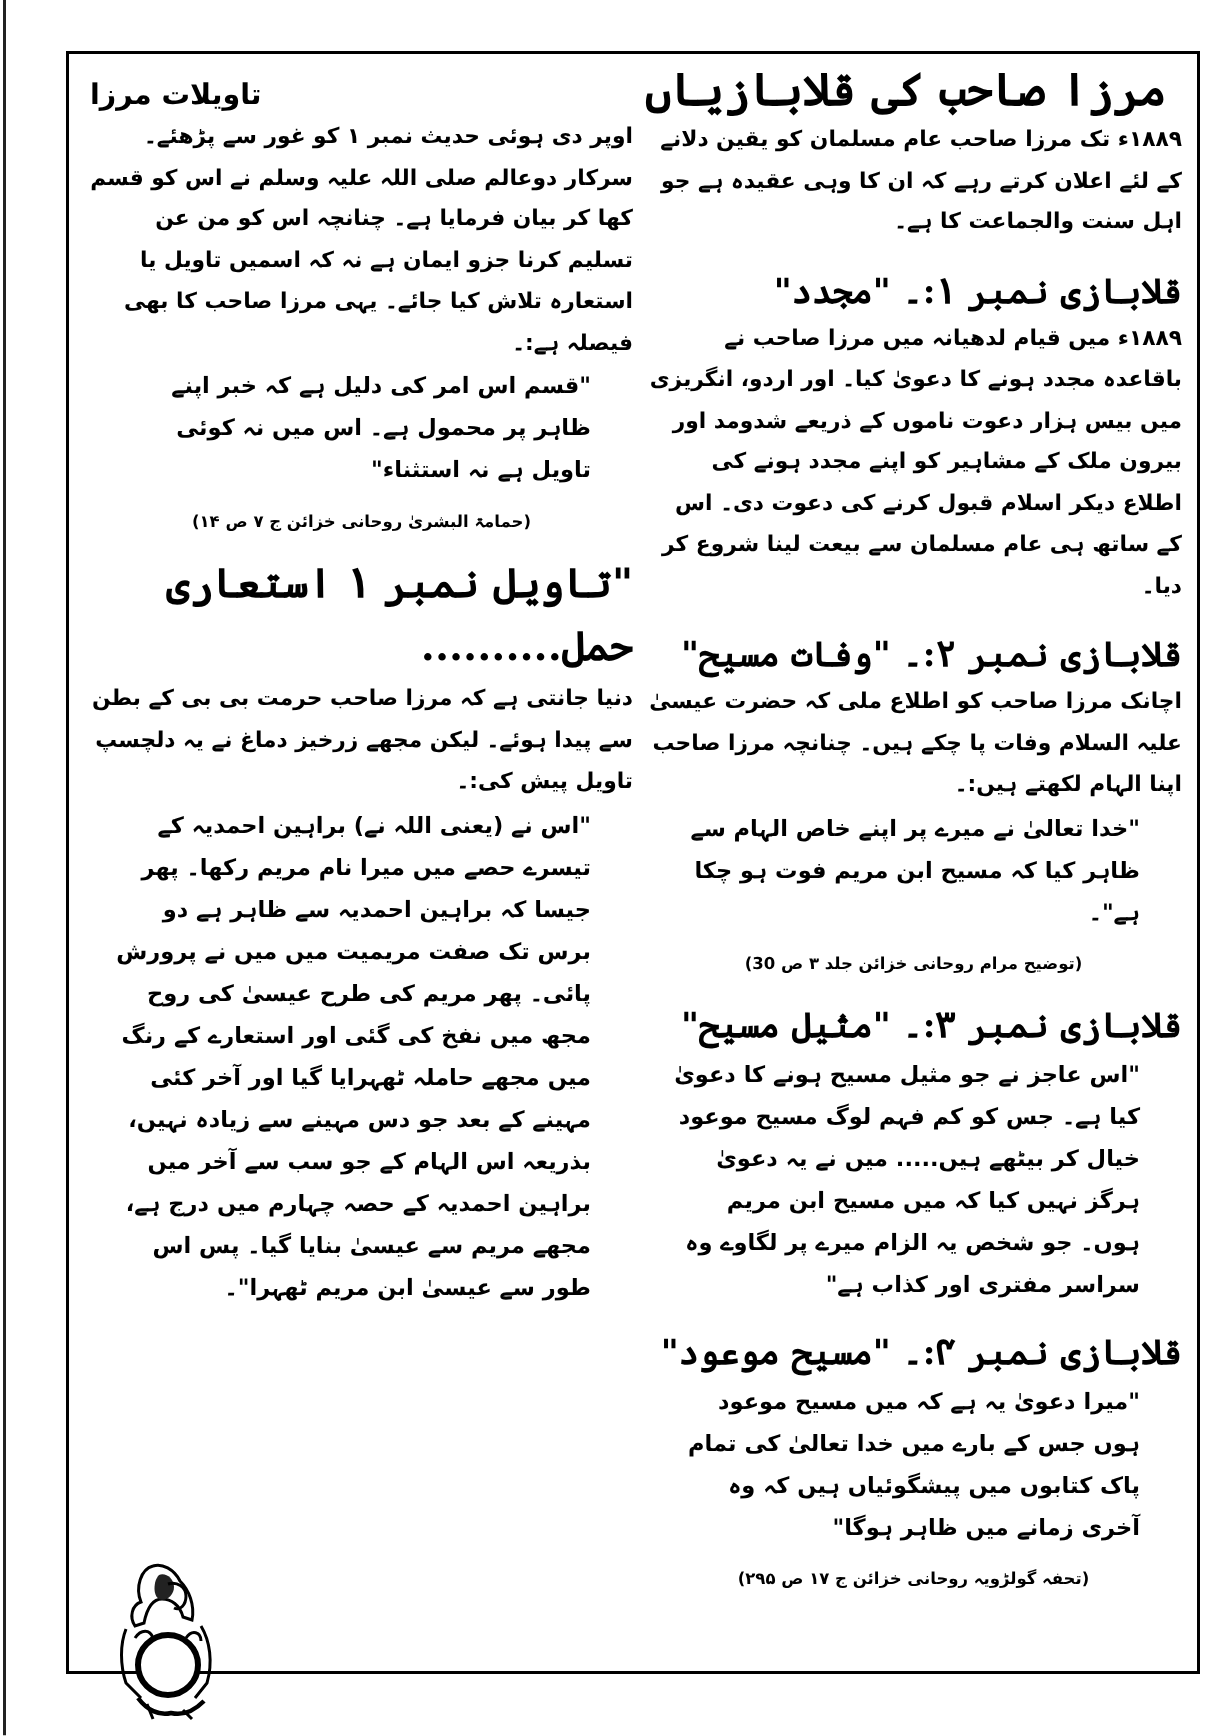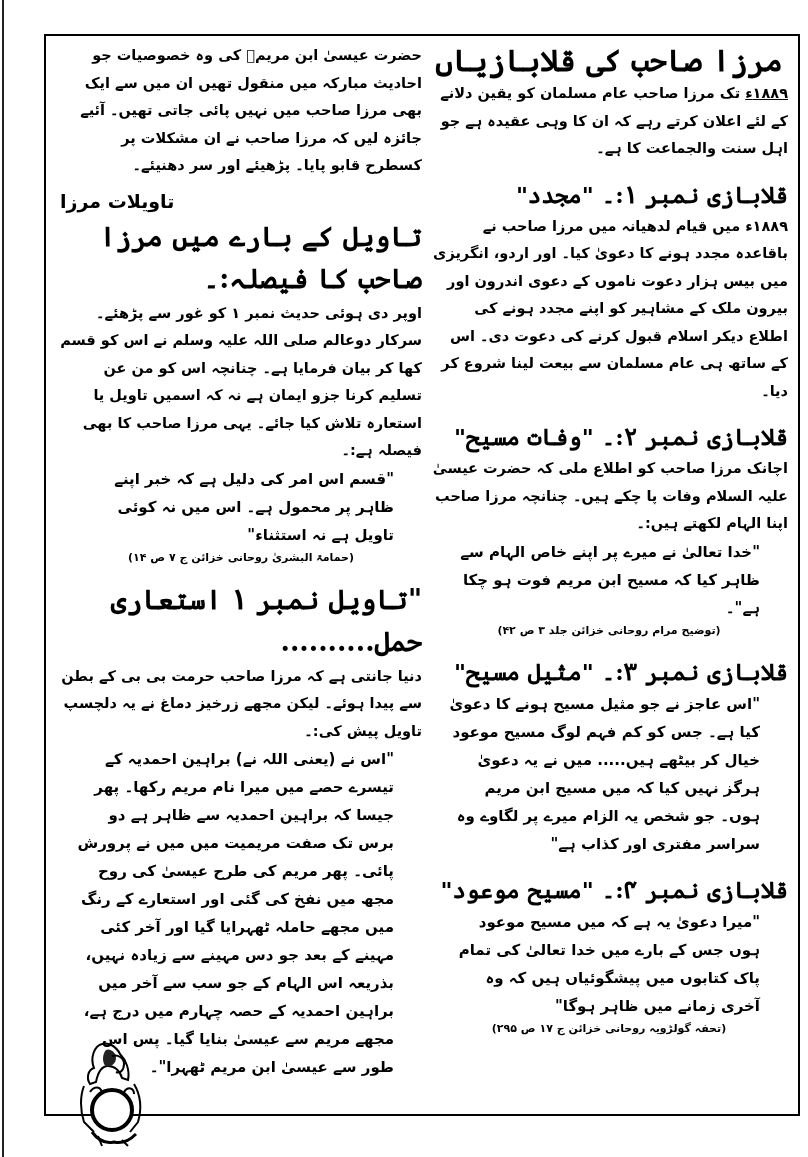--- a/index.html
+++ b/index.html
@@ -10,28 +10,28 @@
 
   .page-box {
     position: absolute; left: 44px; top: 34px; width: 756px; height: 1082px;
     border-top: 2px solid #000; border-left: 2px solid #000; border-right: 2px solid #000; border-bottom: 2px solid #000;
   }
 
   .col { position: absolute; top: 6px; direction: rtl; text-align: right; }
   .col-right { right: 10px; width: 358px; }
   .col-left { left: 14px; width: 362px; }
 
-  .title-main { font-size: 30px; font-weight: bold; text-align: center; line-height: 38px; font-family: "DejaVu Serif", serif; }
+  .title-main { font-size: 30px; font-weight: bold; text-align: left; line-height: 38px; font-family: "DejaVu Serif", serif; }
   .para { font-size: 14.5px; line-height: 27.5px; font-weight: bold; }
   .heading { font-size: 23px; font-weight: bold; line-height: 36px; margin-top: 14px; font-family: "DejaVu Serif", serif; }
   .heading-big { font-size: 27px; font-weight: bold; line-height: 42px; font-family: "DejaVu Serif", serif; }
   .subtitle { font-size: 19px; font-weight: bold; text-align: left; line-height: 30px; }
   .quote { font-size: 15px; line-height: 28px; font-weight: bold; padding-right: 28px; padding-left: 14px; }
-  .ref { font-size: 11px; line-height: 18px; text-align: center; font-weight: bold; }
-  .year-underline { text-decoration: underline; }
+  .ref { font-size: 11px; line-height: 18px; text-align: center; font-weight: bold; margin-top: 12px; }
+  .year-underline { }
 
   .gap-s { height: 6px; }
   .gap-m { height: 12px; }
 
   .illustration {
     position: absolute; left: 26px; top: 1000px; width: 86px; height: 112px;
   }
 </style>
 </head>
 <body>
@@ -41,41 +41,39 @@
 <div class="page-box">
 
   <div class="col col-right">
     <div class="title-main">مرزا صاحب کی قلابازیاں</div>
     <p class="para">
       <span class="year-underline">۱۸۸۹ء</span>
       <span>تک مرزا صاحب عام مسلمان کو یقین دلانے کے لئے اعلان کرتے رہے کہ ان کا وہی عقیدہ ہے جو اہل سنت والجماعت کا ہے۔</span>
     </p>
 
     <div class="heading">قلابازی نمبر ۱:۔ "مجدد"</div>
-    <p class="para">۱۸۸۹ء میں قیام لدھیانہ میں مرزا صاحب نے باقاعدہ مجدد ہونے کا دعویٰ کیا۔ اور اردو، انگریزی میں بیس ہزار دعوت ناموں کے دعوی اندرون اور بیرون ملک کے مشاہیر کو اپنے مجدد ہونے کی اطلاع دیکر اسلام قبول کرنے کی دعوت دی۔ اس کے ساتھ ہی عام مسلمان سے بیعت لینا شروع کر دیا۔</p>
+    <p class="para">۱۸۸۹ء میں قیام لدھیانہ میں مرزا صاحب نے باقاعدہ مجدد ہونے کا دعویٰ کیا۔ اور اردو، انگریزی میں بیس ہزار دعوت ناموں کے ذریعے شدومد اور بیرون ملک کے مشاہیر کو اپنے مجدد ہونے کی اطلاع دیکر اسلام قبول کرنے کی دعوت دی۔ اس کے ساتھ ہی عام مسلمان سے بیعت لینا شروع کر دیا۔</p>
 
     <div class="heading">قلابازی نمبر ۲:۔ "وفات مسیح"</div>
     <p class="para">اچانک مرزا صاحب کو اطلاع ملی کہ حضرت عیسیٰ علیہ السلام وفات پا چکے ہیں۔ چنانچہ مرزا صاحب اپنا الہام لکھتے ہیں:۔</p>
     <p class="quote">"خدا تعالیٰ نے میرے پر اپنے خاص الہام سے ظاہر کیا کہ مسیح ابن مریم فوت ہو چکا ہے"۔</p>
-    <p class="ref">(توضیح مرام روحانی خزائن جلد ۳ ص ۴۲)</p>
+    <p class="ref">(توضیح مرام روحانی خزائن جلد ۳ ص 30)</p>
 
     <div class="heading">قلابازی نمبر ۳:۔ "مثیل مسیح"</div>
     <p class="quote">"اس عاجز نے جو مثیل مسیح ہونے کا دعویٰ کیا ہے۔ جس کو کم فہم لوگ مسیح موعود خیال کر بیٹھے ہیں..... میں نے یہ دعویٰ ہرگز نہیں کیا کہ میں مسیح ابن مریم ہوں۔ جو شخص یہ الزام میرے پر لگاوے وہ سراسر مفتری اور کذاب ہے"</p>
 
     <div class="heading">قلابازی نمبر ۴:۔ "مسیح موعود"</div>
     <p class="quote">"میرا دعویٰ یہ ہے کہ میں مسیح موعود ہوں جس کے بارے میں خدا تعالیٰ کی تمام پاک کتابوں میں پیشگوئیاں ہیں کہ وہ آخری زمانے میں ظاہر ہوگا"</p>
     <p class="ref">(تحفہ گولڑویہ روحانی خزائن ج ۱۷ ص ۲۹۵)</p>
 
   </div>
 
   <div class="col col-left">
-    <p class="para">حضرت عیسیٰ ابن مریمؑ کی وہ خصوصیات جو احادیث مبارکہ میں منقول تھیں ان میں سے ایک بھی مرزا صاحب میں نہیں پائی جاتی تھیں۔ آئیے جائزہ لیں کہ مرزا صاحب نے ان مشکلات پر کسطرح قابو پایا۔ پڑھیئے اور سر دھنیئے۔</p>
     <div class="gap-s"></div>
     <div class="subtitle">تاویلات مرزا</div>
-    <div class="heading-big">تاویل کے بارے میں مرزا صاحب کا فیصلہ:۔</div>
     <p class="para">اوپر دی ہوئی حدیث نمبر ۱ کو غور سے پڑھئے۔ سرکار دوعالم صلی اللہ علیہ وسلم نے اس کو قسم کھا کر بیان فرمایا ہے۔ چنانچہ اس کو من عن تسلیم کرنا جزو ایمان ہے نہ کہ اسمیں تاویل یا استعارہ تلاش کیا جائے۔ یہی مرزا صاحب کا بھی فیصلہ ہے:۔</p>
     <p class="quote">"قسم اس امر کی دلیل ہے کہ خبر اپنے ظاہر پر محمول ہے۔ اس میں نہ کوئی تاویل ہے نہ استثناء"</p>
     <p class="ref">(حمامۃ البشریٰ روحانی خزائن ج ۷ ص ۱۴)</p>
     <div class="gap-m"></div>
     <div class="heading-big">"تاویل نمبر ۱ استعاری حمل..........</div>
     <p class="para">دنیا جانتی ہے کہ مرزا صاحب حرمت بی بی کے بطن سے پیدا ہوئے۔ لیکن مجھے زرخیز دماغ نے یہ دلچسپ تاویل پیش کی:۔</p>
     <p class="quote">"اس نے (یعنی اللہ نے) براہین احمدیہ کے تیسرے حصے میں میرا نام مریم رکھا۔ پھر جیسا کہ براہین احمدیہ سے ظاہر ہے دو برس تک صفت مریمیت میں میں نے پرورش پائی۔ پھر مریم کی طرح عیسیٰ کی روح مجھ میں نفخ کی گئی اور استعارے کے رنگ میں مجھے حاملہ ٹھہرایا گیا اور آخر کئی مہینے کے بعد جو دس مہینے سے زیادہ نہیں، بذریعہ اس الہام کے جو سب سے آخر میں براہین احمدیہ کے حصہ چہارم میں درج ہے، مجھے مریم سے عیسیٰ بنایا گیا۔ پس اس طور سے عیسیٰ ابن مریم ٹھہرا"۔</p>
 
   </div>
 

